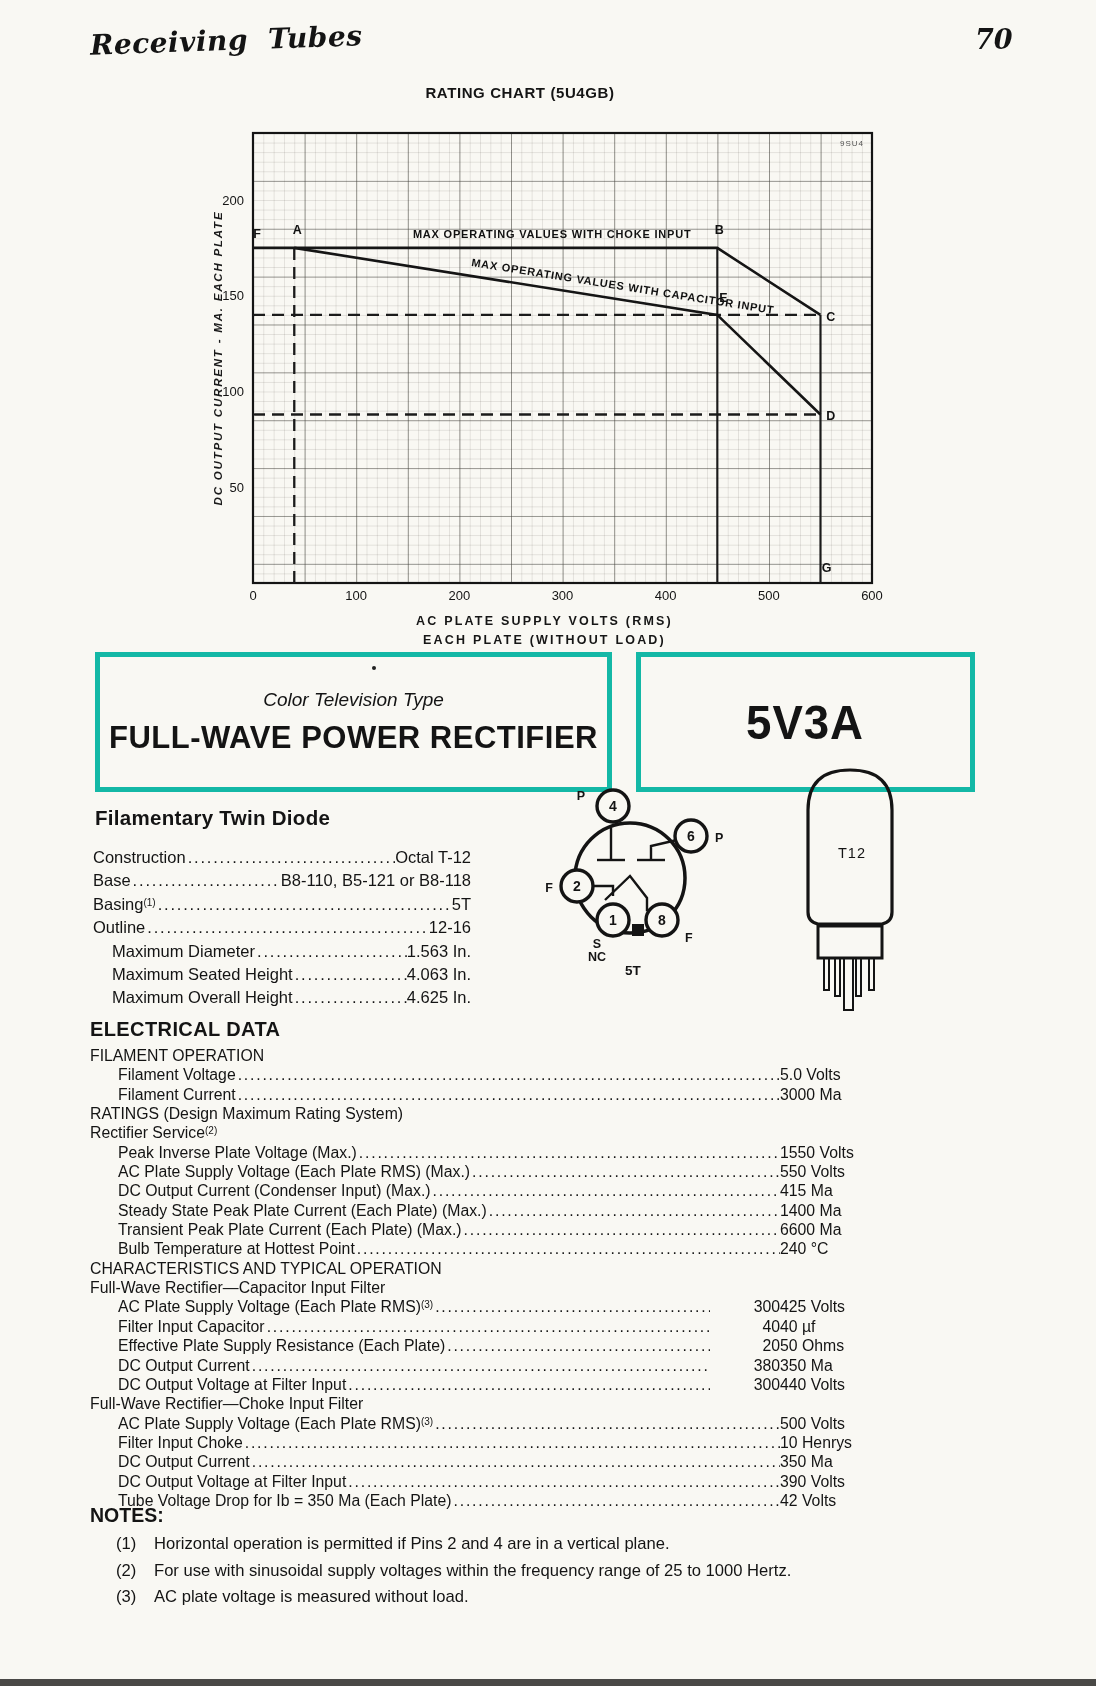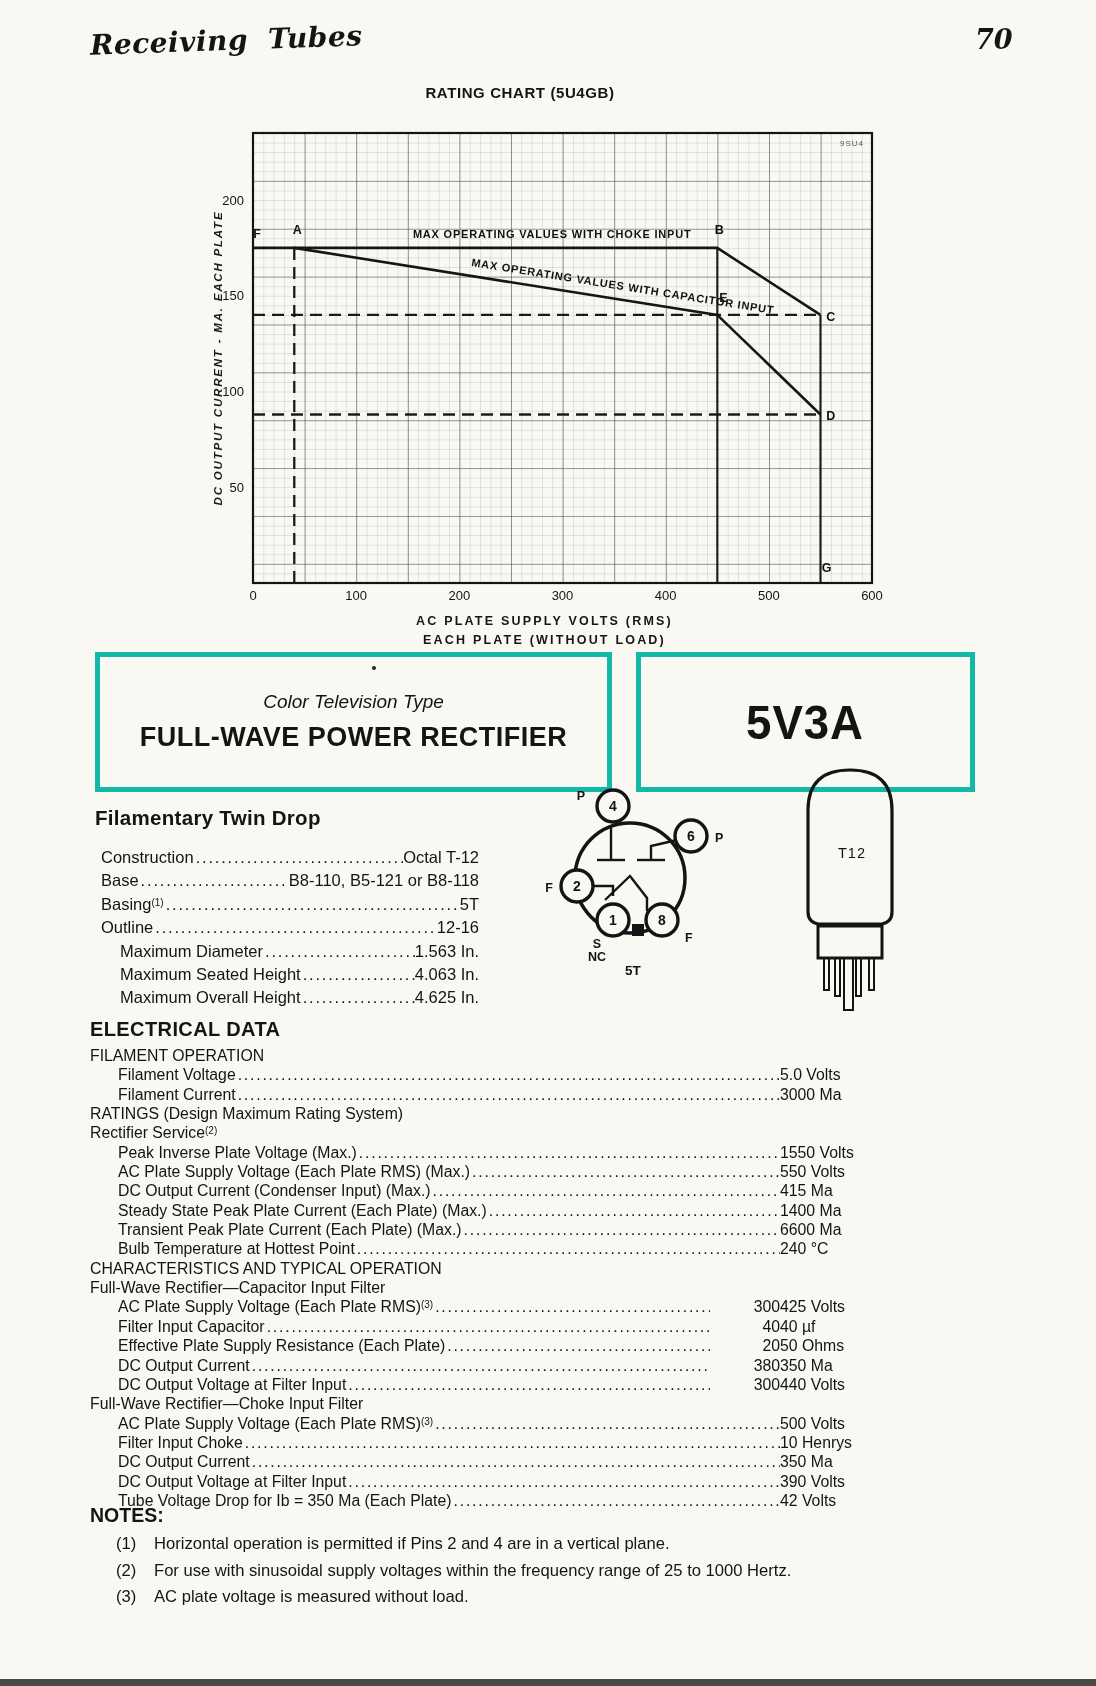--- a/index.html
+++ b/index.html
@@ -24,27 +24,27 @@
   .s-line{stroke:#151515;stroke-width:2.6;fill:none;}
   .g-dash{stroke:#1b1b1b;stroke-width:2.3;fill:none;stroke-dasharray:12 7;}
   .g-solid{stroke:#1b1b1b;stroke-width:2;fill:none;}
 
   
   .tbox{border:5px solid #14b8a6;box-sizing:border-box;display:flex;flex-direction:column;
         align-items:center;justify-content:center;background:transparent;}
   .box1{left:95px;top:652px;width:517px;height:140px;}
   .box2{left:636px;top:652px;width:339px;height:140px;}
   .subtitle{font-style:italic;font-size:19px;margin-bottom:9px;}
-  .main-title{font-weight:bold;font-size:27px;letter-spacing:.5px;}
+  .main-title{font-weight:bold;font-size:31px;letter-spacing:.5px;}
   .type-num{font-weight:bold;font-size:48px;letter-spacing:1px;transform:scaleX(.95);}
   .dot-mark{left:372px;top:666px;width:4px;height:4px;background:#222;border-radius:50%;}
 
   
   .desc-head{left:95px;top:806px;font-weight:bold;font-size:20.5px;letter-spacing:.3px;}
-  .construction{left:101px;top:848px;width:378px;font-size:16.5px;}
+  .construction{left:93px;top:848px;width:378px;font-size:16.5px;}
   .crow{display:flex;align-items:baseline;height:23.4px;white-space:nowrap;}
   .crow.ind{padding-left:19px;}
   .leader{flex:1 1 auto;overflow:hidden;white-space:nowrap;letter-spacing:1.8px;padding:0 2px;min-width:8px;}
   .cval{flex:0 0 auto;}
   sup{font-size:10px;line-height:0;vertical-align:4px;}
 
   
   .electrical{left:90px;top:1018px;width:820px;}
   .elec-head{font-weight:bold;font-size:20px;letter-spacing:.4px;margin-bottom:6px;}
   .erow{display:flex;align-items:baseline;height:19.35px;font-size:15.8px;white-space:nowrap;}
@@ -118,21 +118,21 @@
 
   <div class="abs tbox box1">
     <div class="subtitle">Color Television Type</div>
     <div class="main-title">FULL-WAVE POWER RECTIFIER</div>
   </div>
   <div class="abs tbox box2">
     <div class="type-num">5V3A</div>
   </div>
   <div class="abs dot-mark"></div>
 
-  <div class="abs desc-head">Filamentary Twin Drop</div>
+  <div class="abs desc-head">Filamentary Twin Diode</div>
   <div class="abs construction" id="construction-rows">
       <div class="crow">
         <span class="lbl">Construction</span>
         <span class="leader">................................................................................................................................................................</span>
         <span class="cval">Octal T-12</span>
       </div>
       <div class="crow">
         <span class="lbl">Base</span>
         <span class="leader">................................................................................................................................................................</span>
         <span class="cval">B8-110, B5-121 or B8-118</span>

